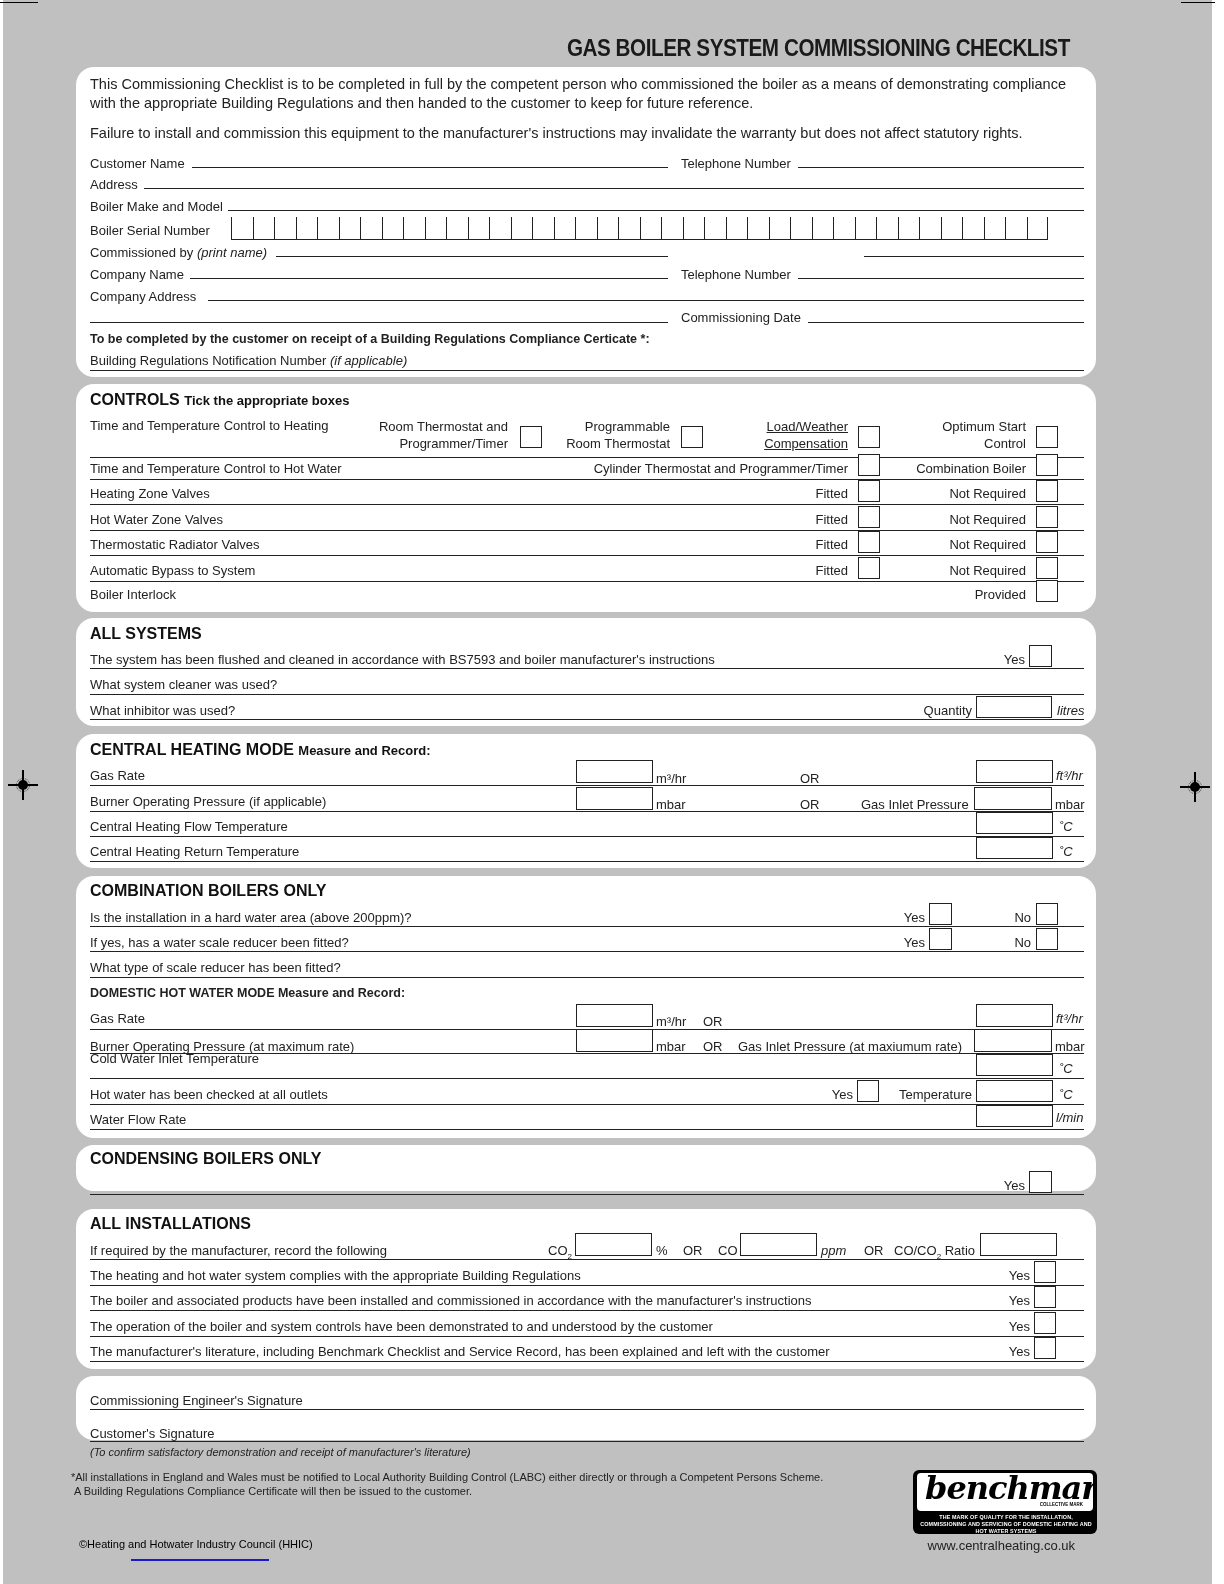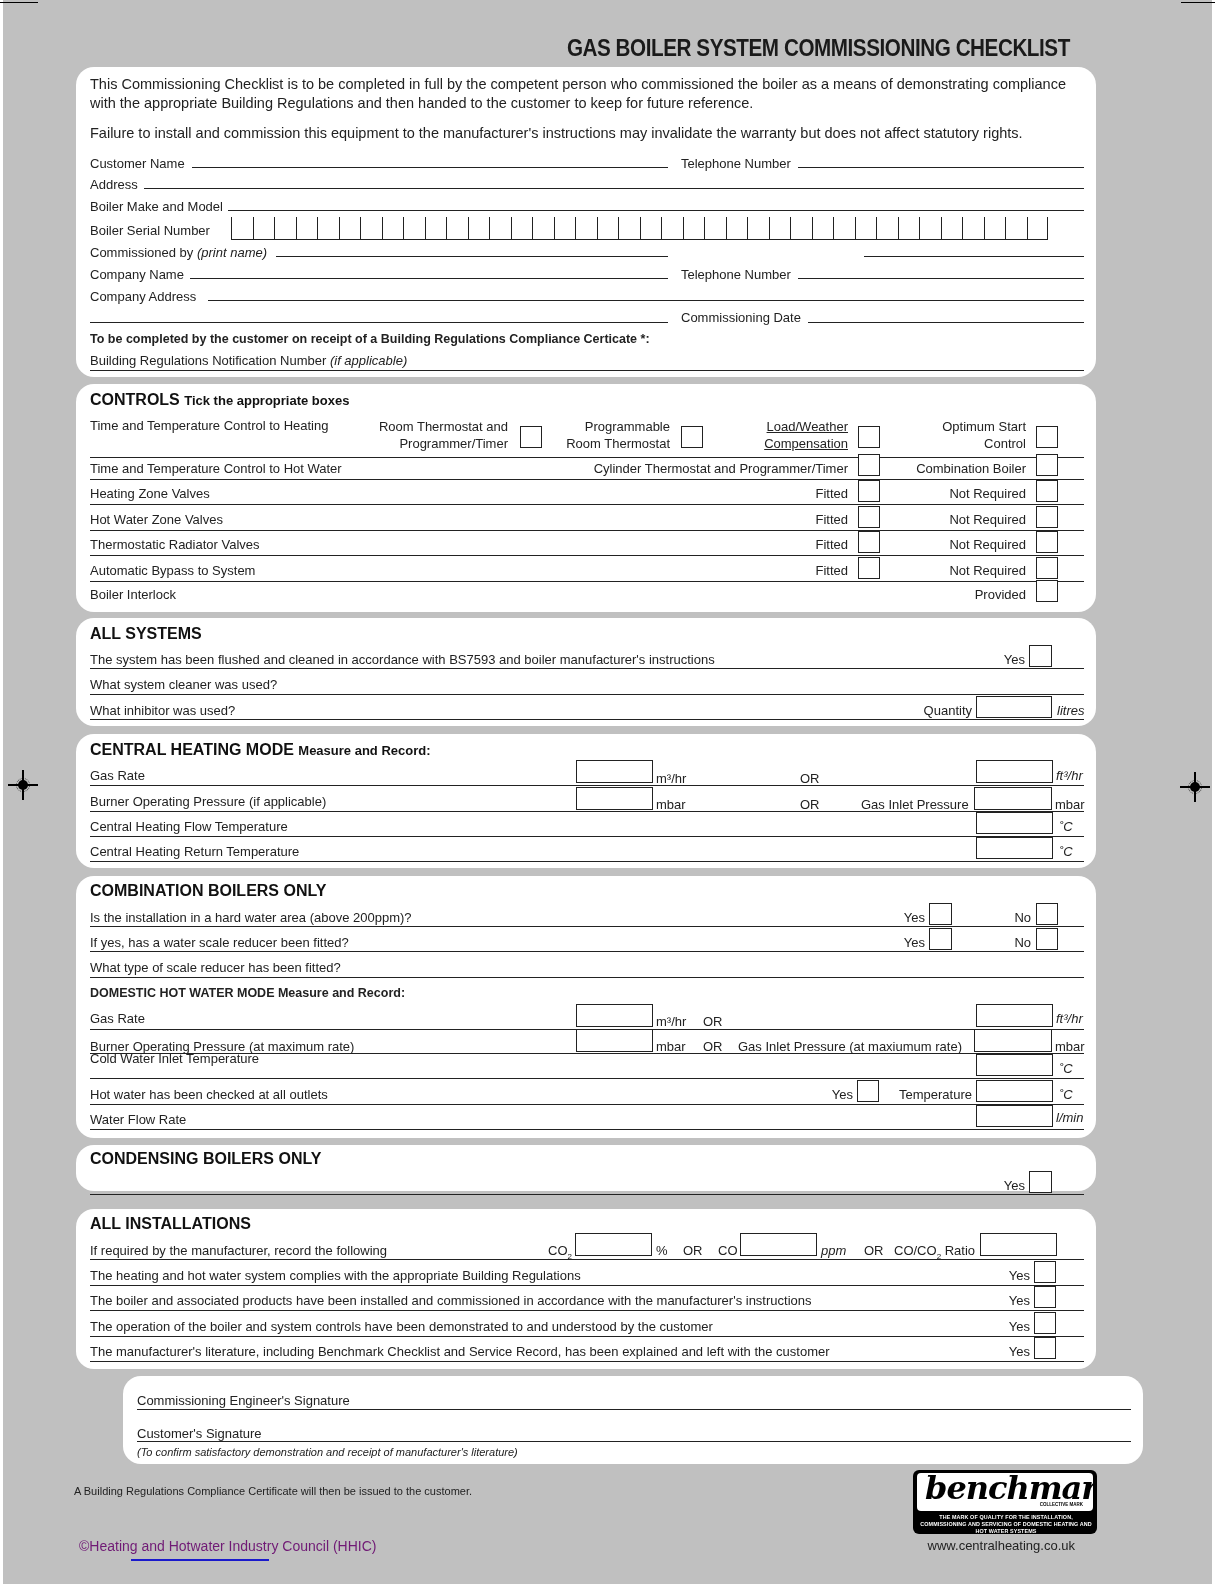--- a/index.html
+++ b/index.html
@@ -26,21 +26,21 @@
   .line { position:absolute; height:1px; background:#222; }
   .box { position:absolute; border:1.3px solid #222; background:#fff; box-sizing:border-box; }
   .subs { font-size:8px; vertical-align:sub; }
 
   .intro { position:absolute; font-size:14.5px; color:#222; line-height:19px; }
   .serial { position:absolute; left:155px; top:150px; height:22px; display:flex; border-bottom:1.3px solid #222; }
   .serial span { width:21.5px; height:22px; border-left:1.3px solid #222; box-sizing:border-box; }
   .serial span:last-child { border-right:1.3px solid #222; }
 
   .footnote { position:absolute; left:68px; font-size:11px; color:#222; white-space:nowrap; }
-  .copyright { position:absolute; left:76px; top:1538px; font-size:14px; color:#701a75; }
+  .copyright { position:absolute; left:76px; top:1538px; font-size:11px; color:#000000; }
   .blueline { position:absolute; left:128px; top:1559px; width:138px; height:1.5px; background:#1a1acc; }
   .url { position:absolute; right:137px; top:1538px; font-size:13px; color:#222; }
 
   .logo { position:absolute; left:910px; top:1470px; width:184px; height:64px; background:#000; border-radius:6px; overflow:hidden; }
   .logo .inner { position:absolute; left:4px; top:3px; width:176px; height:38px; background:#fff; border-radius:4px 4px 4px 4px; }
   .logo .word { position:absolute; left:8px; top:-4px; font-family:"DejaVu Serif", serif; font-weight:bold; font-style:italic; font-size:32px; letter-spacing:-1px; color:#000; }
   .logo .mark { position:absolute; right:10px; top:29px; font-size:4.5px; color:#000; font-weight:bold; }
   .logo .tag { position:absolute; left:6px; top:44px; width:174px; font-size:5.4px; color:#fff; font-weight:bold; line-height:7px; text-align:center; letter-spacing:0.1px; }
 </style>
 </head>
@@ -332,28 +332,29 @@
        <span class="t r" style="right:66px;top:109.6px;">Yes</span>
        <div class="box" style="left:958px;top:102.6px;width:22px;height:22px;"></div>
        <div class="line" style="left:14px;top:126.6px;width:994px;"></div>
         <span class="t" style="left:14px;top:134.9px;">The manufacturer's literature, including Benchmark Checklist and Service Record, has been explained and left with the customer</span>
        <span class="t r" style="right:66px;top:134.9px;">Yes</span>
        <div class="box" style="left:958px;top:127.9px;width:22px;height:22px;"></div>
        <div class="line" style="left:14px;top:151.9px;width:994px;"></div>
       </div>
   </div>
 
-  <div class="panel" style="top:1376px;height:88px;margin-left:47px;">
+  <div class="panel" style="top:1376px;height:64px;">
     <span class="t" style="left:14px;top:17px;">Commissioning Engineer's Signature</span>
     <div class="line" style="left:14px;top:33px;width:994px;"></div>
     <span class="t" style="left:14px;top:50px;">Customer's Signature</span>
     <div class="line" style="left:14px;top:65px;width:994px;"></div>
     <span class="t it" style="left:14px;top:70px;font-size:11px;">(To confirm satisfactory demonstration and receipt of manufacturer's literature)</span>
   </div>
 
+  <div class="footnote" style="top:1471px;">*All installations in England and Wales must be notified to Local Authority Building Control (LABC) either directly or through a Competent Persons Scheme.</div>
   <div class="footnote" style="top:1485px;left:71px;">A Building Regulations Compliance Certificate will then be issued to the customer.</div>
 
   <div class="logo">
     <div class="inner">
       <span class="word">benchmark</span>
       <span class="mark">COLLECTIVE MARK</span>
     </div>
     <div class="tag">THE MARK OF QUALITY FOR THE INSTALLATION, COMMISSIONING AND SERVICING OF DOMESTIC HEATING AND HOT WATER SYSTEMS</div>
   </div>
 

